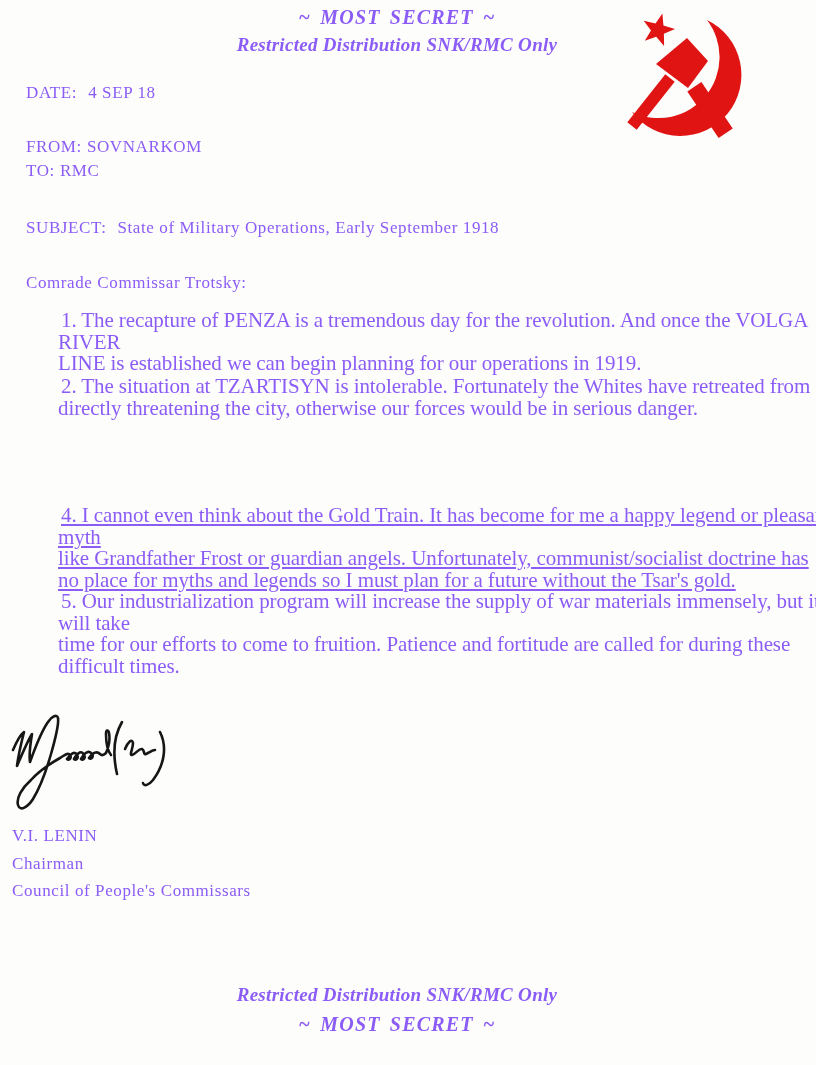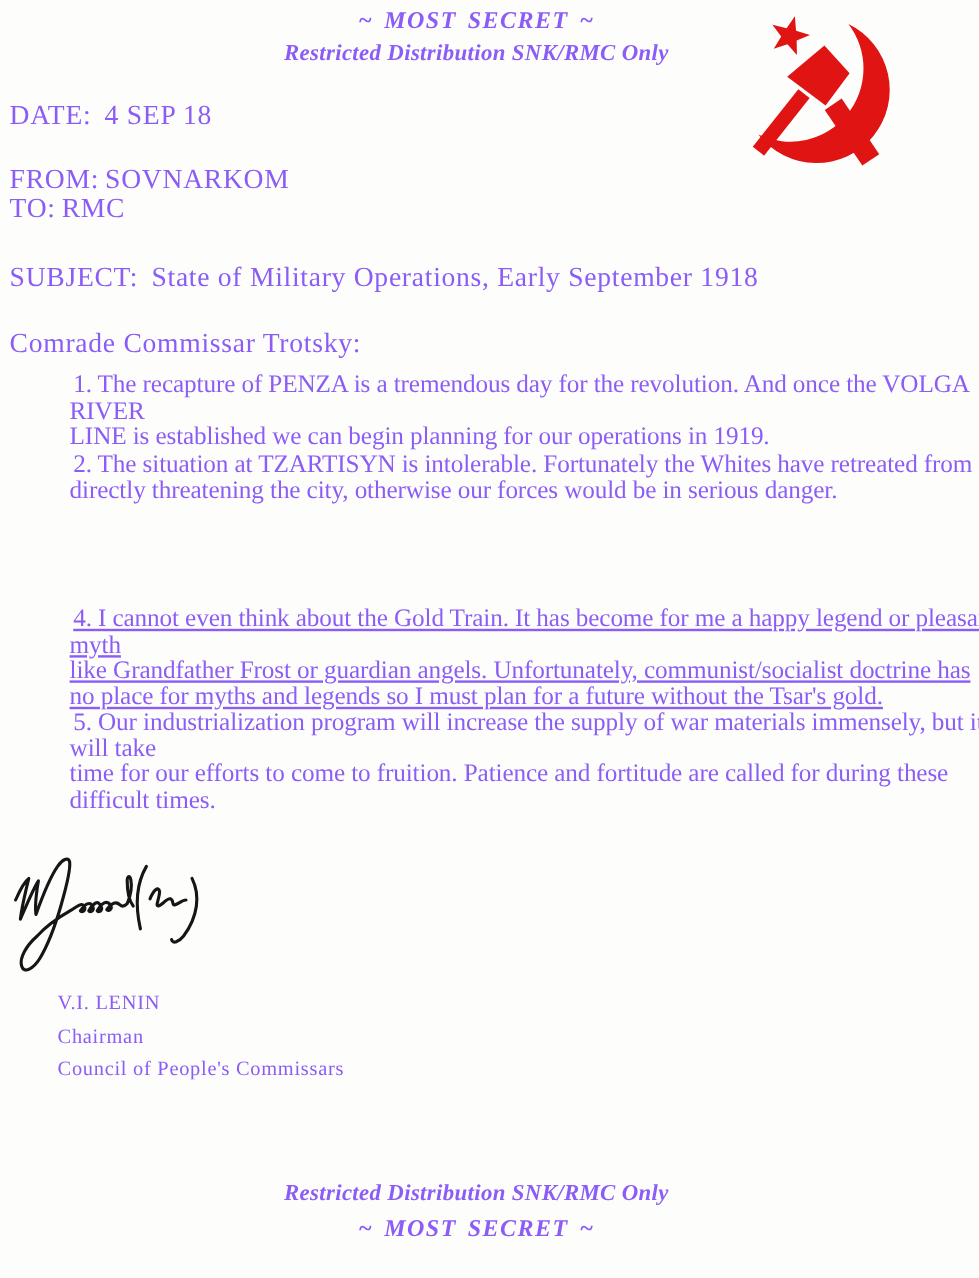--- a/index.html
+++ b/index.html
@@ -25,22 +25,22 @@
   .class-secret { font-size: 20px; letter-spacing: 1.2px; word-spacing: 3px; }
   .class-restricted { font-size: 19px; letter-spacing: 0.3px; }
   #class-top-1 { top: 6px; }
   #class-top-2 { top: 34px; }
   #class-bottom-1 { top: 984px; }
   #class-bottom-2 { top: 1013px; }
 
   
   .row {
     position: absolute;
-    left: 8px;
-    font-size: 23px;
+    left: 26px;
+    font-size: 17px;
     letter-spacing: 0.6px;
     white-space: nowrap;
   }
   .row .value.gap-wide { margin-left: 11px; }
   .row .value.gap { margin-left: 5px; font-family: Liberation Serif, serif; }
   #row-date { top: 83px; }
   #row-from { top: 137px; }
   #row-to { top: 161px; }
   #row-subject { top: 218px; }
   #salutation { top: 273px; }
@@ -65,21 +65,20 @@
 
   
   #signature-svg { position: absolute; left: 5px; top: 702px; }
   #signature-block {
     position: absolute;
     left: 12px;
     top: 822px;
     font-size: 17px;
     letter-spacing: 0.6px;
     line-height: 27.6px;
-    margin-left: 36px;
   }
 
   
   #emblem-svg { position: absolute; left: 610px; top: 0; }
 </style>
 </head>
 <body>
 
 <div class="page">
 

